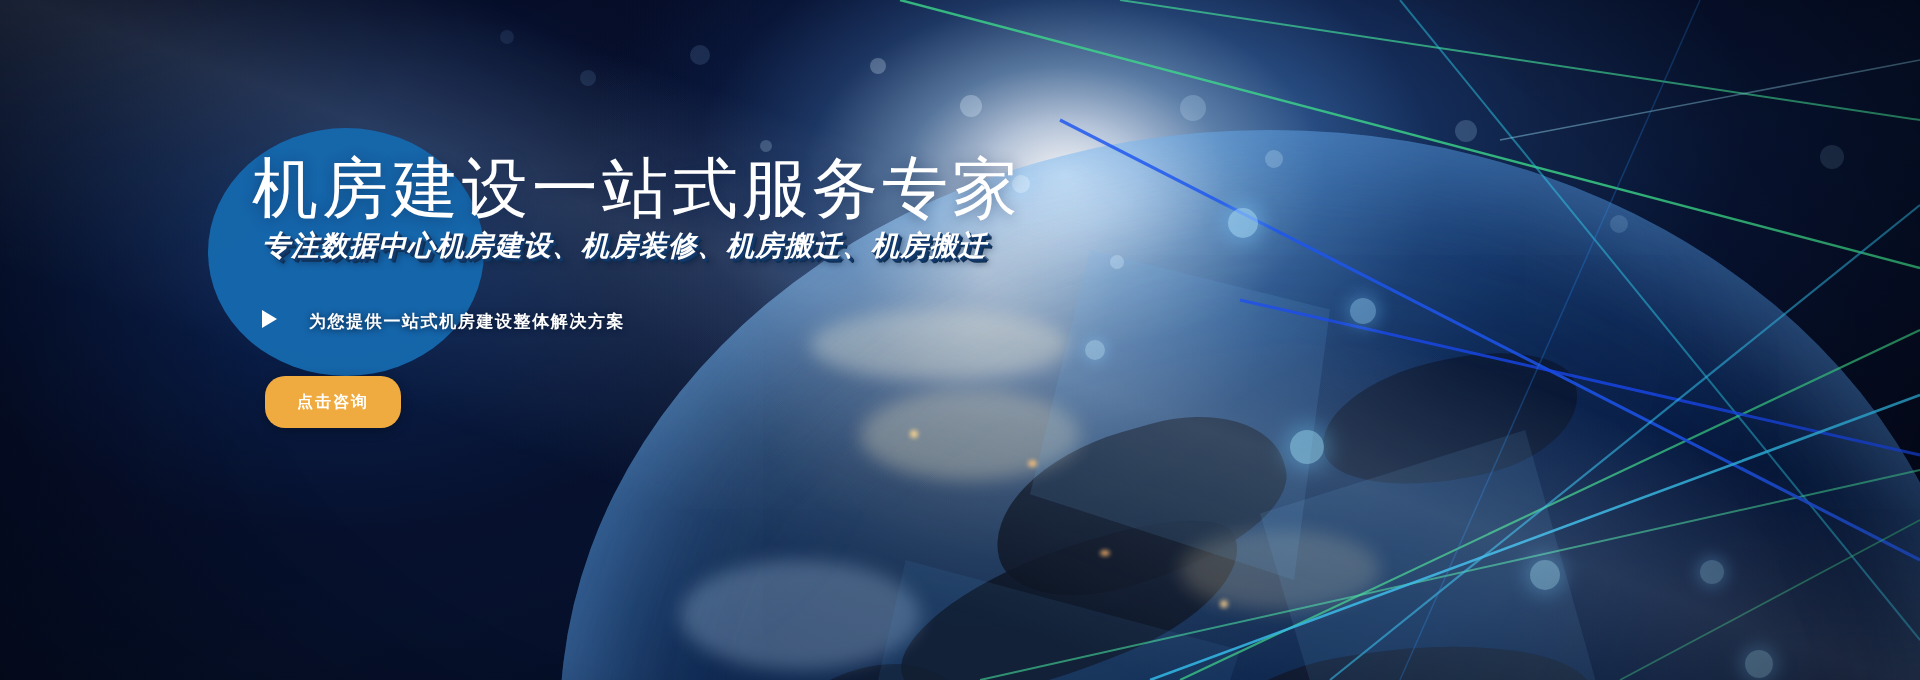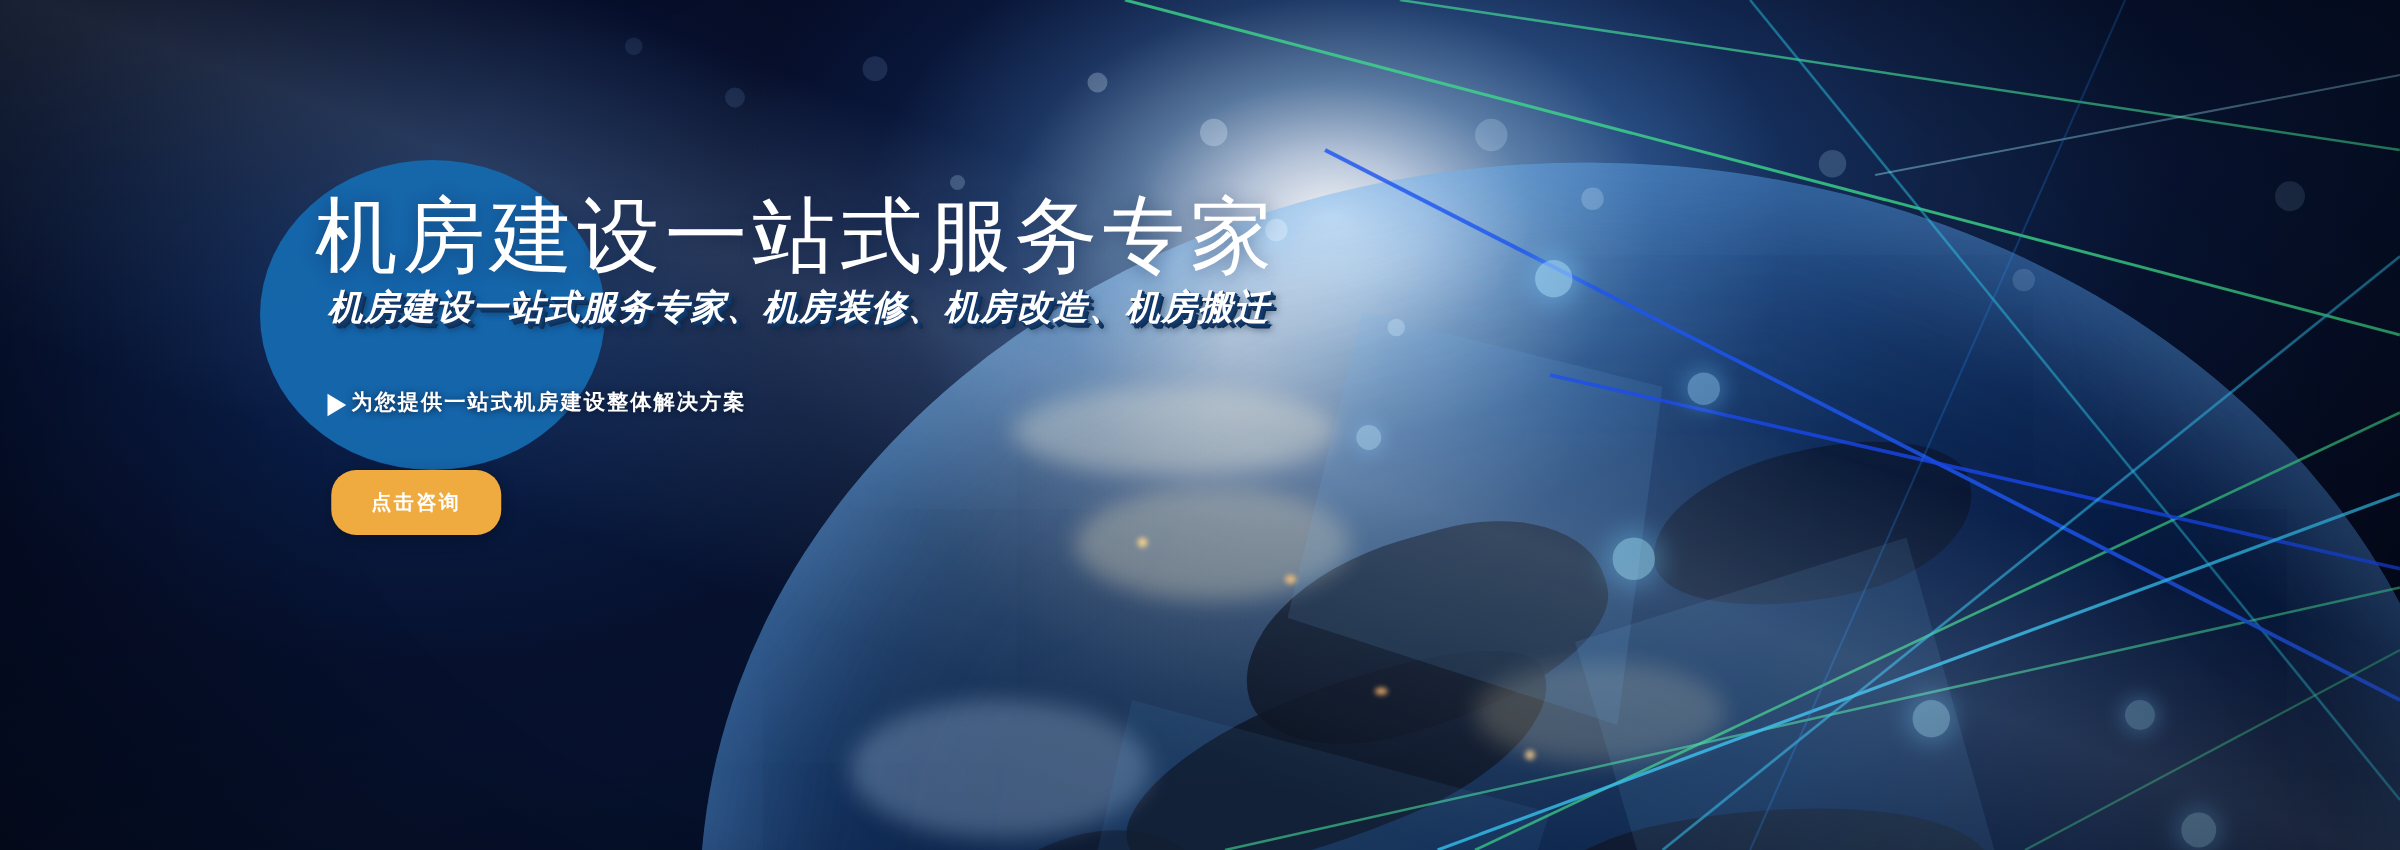--- a/index.html
+++ b/index.html
@@ -125,21 +125,21 @@
     font-weight:bold;
     font-style:italic;
     white-space:nowrap;
     text-shadow:
       1px 1px 0 #123a6e, 2px 2px 0 #123a6e, 3px 3px 0 #11355f,
       4px 4px 0 #0f2d50, 5px 5px 6px rgba(6,20,45,0.55);
   }
 
   #tagline-row{
     position:absolute;left:262px;top:310px;
-    display:flex;align-items:flex-end;gap:4px;
+    display:flex;align-items:flex-start;gap:32px;
     white-space:nowrap;
   }
   #tagline-arrow{
     width:0;height:0;
     border-left:15px solid #ffffff;
     border-top:9px solid transparent;
     border-bottom:9px solid transparent;
     display:block;
   }
   #tagline-text{
@@ -238,21 +238,21 @@
   </div>
 
   <div id="haze"></div>
   <div id="vignette"></div>
 
   <div id="blue-blob"></div>
 
   <div id="content">
     <div id="headline">机房建设一站式服务专家</div>
 
-    <div id="subtitle">机房建设一站式服务专家、机房装修、机房改造、机房搬迁</div>
+    <div id="subtitle">专注数据中心机房建设、机房装修、机房搬迁、机房搬迁</div>
 
     <div id="tagline-row">
       <span id="tagline-arrow"></span>
       <span id="tagline-text">为您提供一站式机房建设整体解决方案</span>
     </div>
 
     <button id="cta-button">点击咨询</button>
   </div>
 
 </div>

